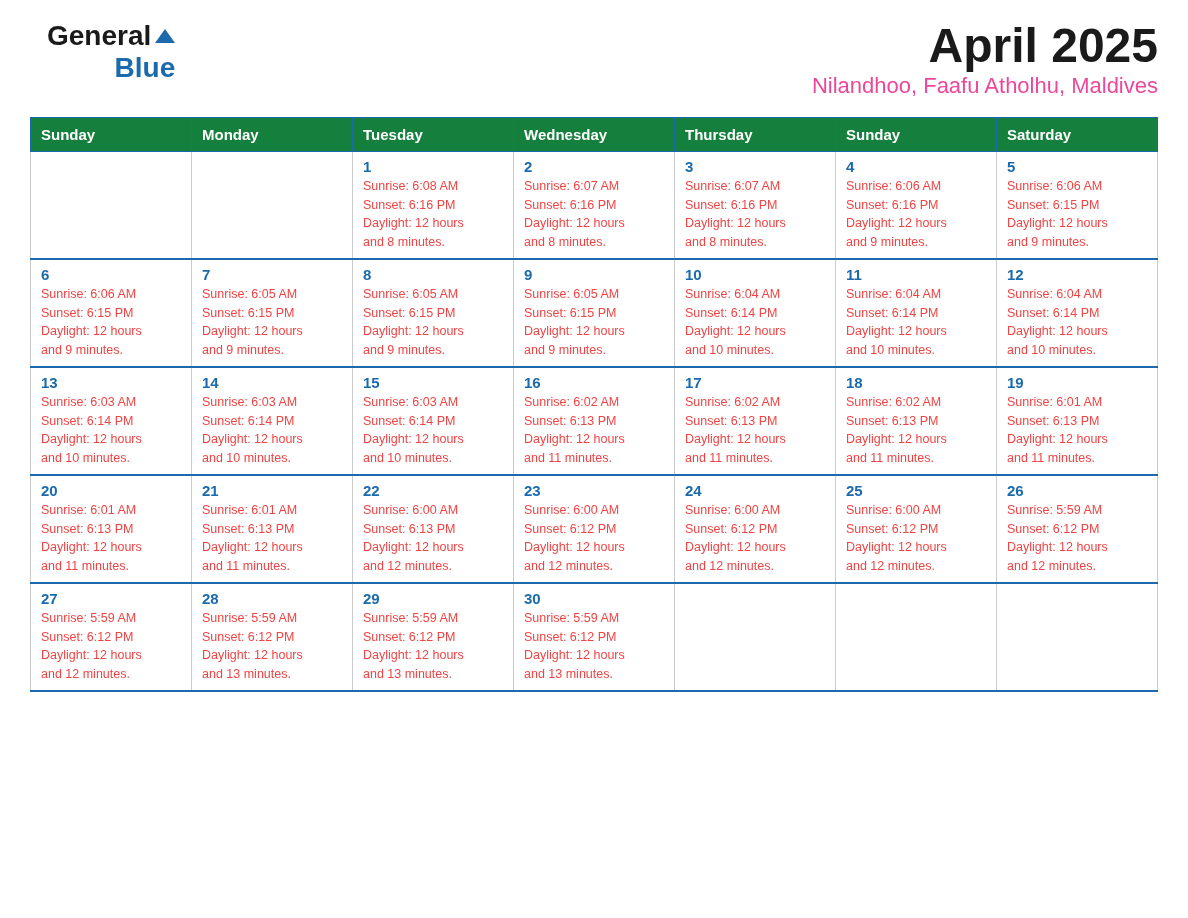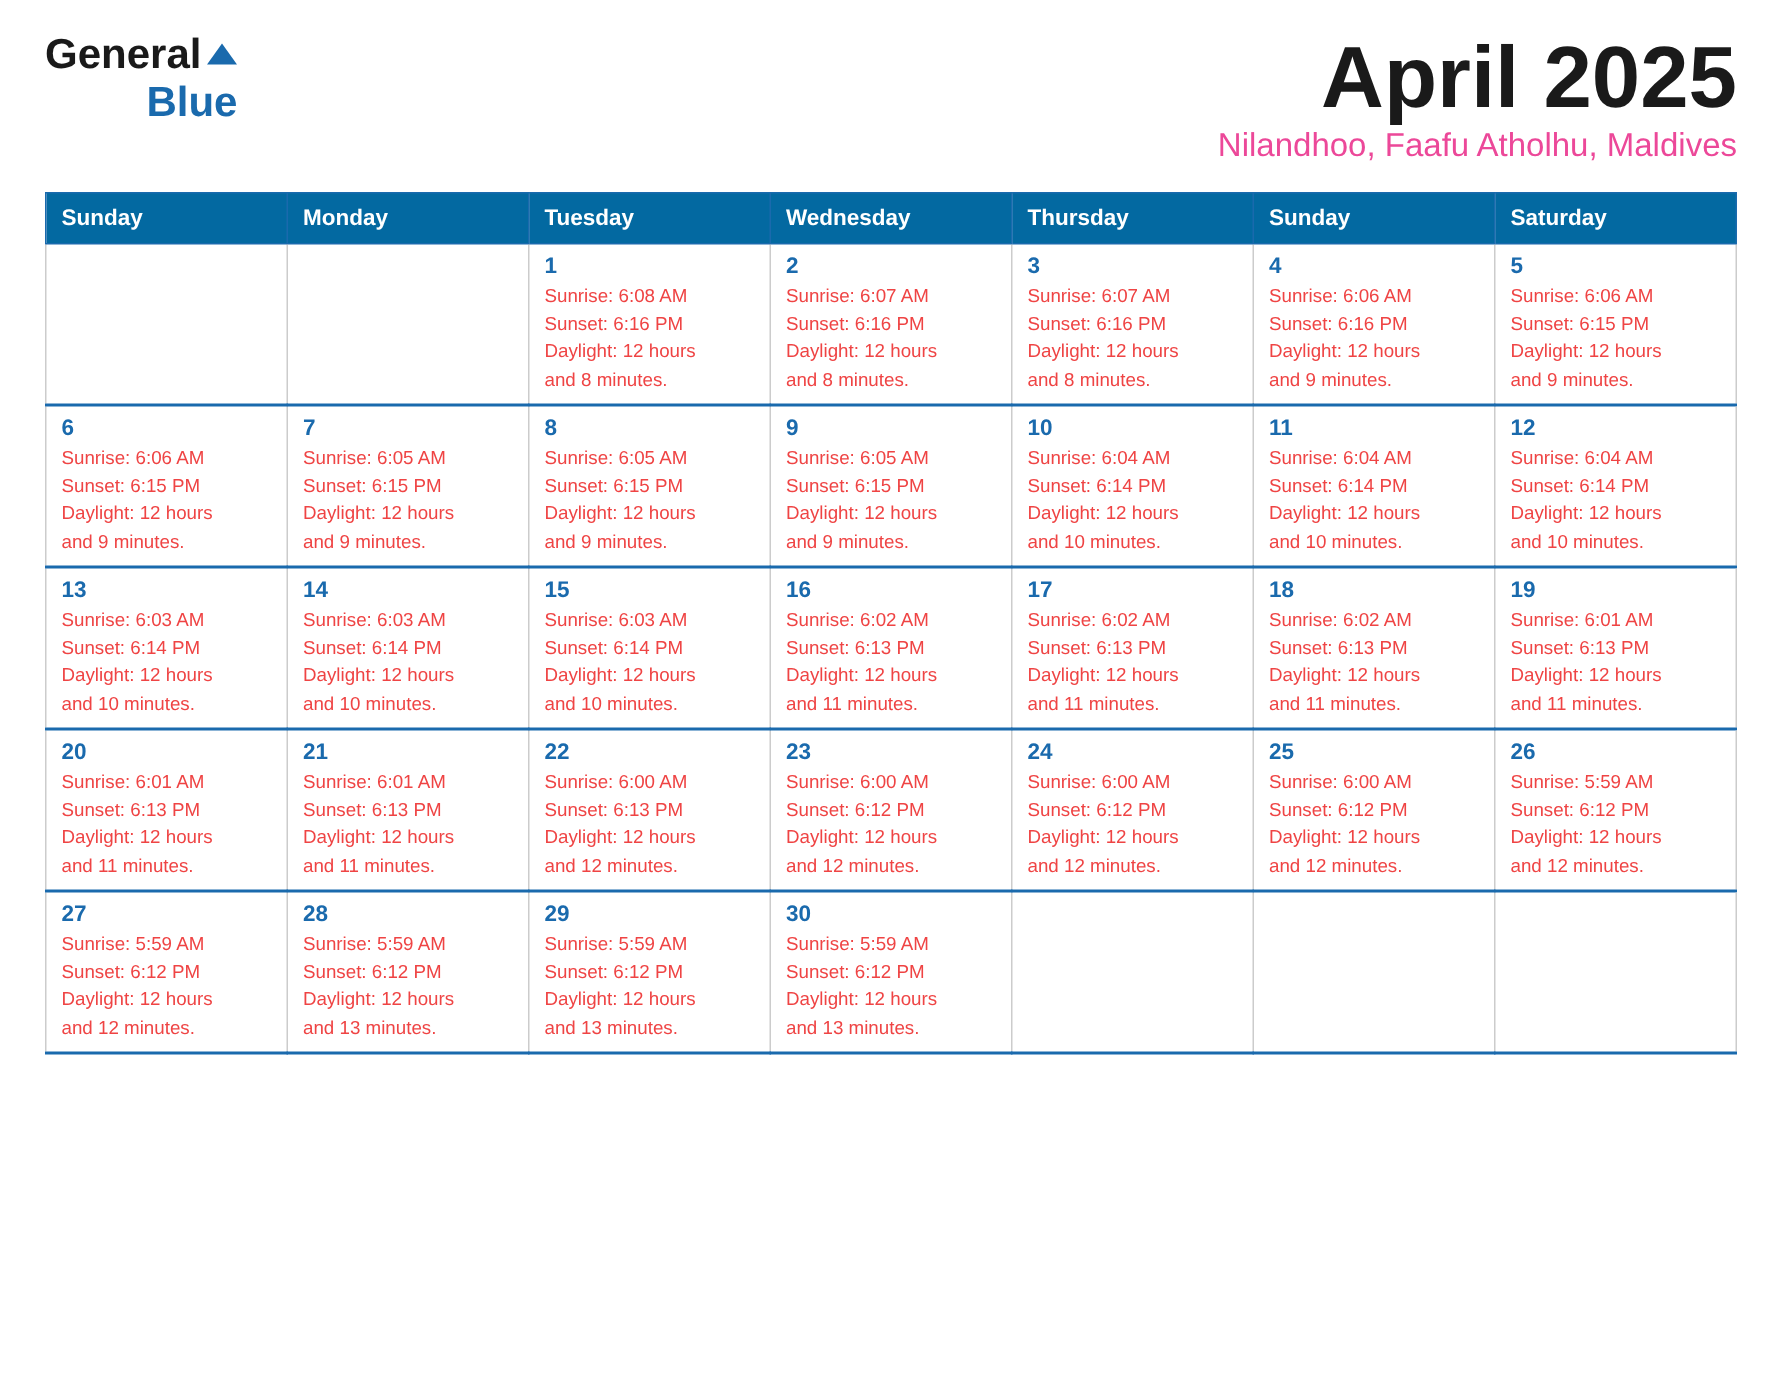--- a/index.html
+++ b/index.html
@@ -22,45 +22,46 @@
       color: #1a1a1a;
     }
     .logo-text-blue {
       font-size: 28px;
       font-weight: bold;
       color: #1a6aad;
     }
     .logo-wrapper {
       display: flex;
       flex-direction: column;
+      margin-left: 17px;
     }
     .logo-row {
       display: flex;
       align-items: center;
     }
     .title-block {
       text-align: right;
     }
     .title-block h1 {
-      font-size: 58px;
+      font-size: 48px;
       font-weight: bold;
       color: #1a1a1a;
       line-height: 1.1;
     }
     .title-block h2 {
       font-size: 22px;
       font-weight: normal;
       color: #ec4899;
     }
     table {
       width: 100%;
       border-collapse: collapse;
     }
     thead tr {
-      background-color: #0369a1;
+      background-color: #15803d;
     }
     thead th {
       color: #fff;
       font-size: 15px;
       font-weight: bold;
       padding: 8px 10px;
       text-align: left;
       border: 1px solid #1a6aad;
     }
     tbody td {

